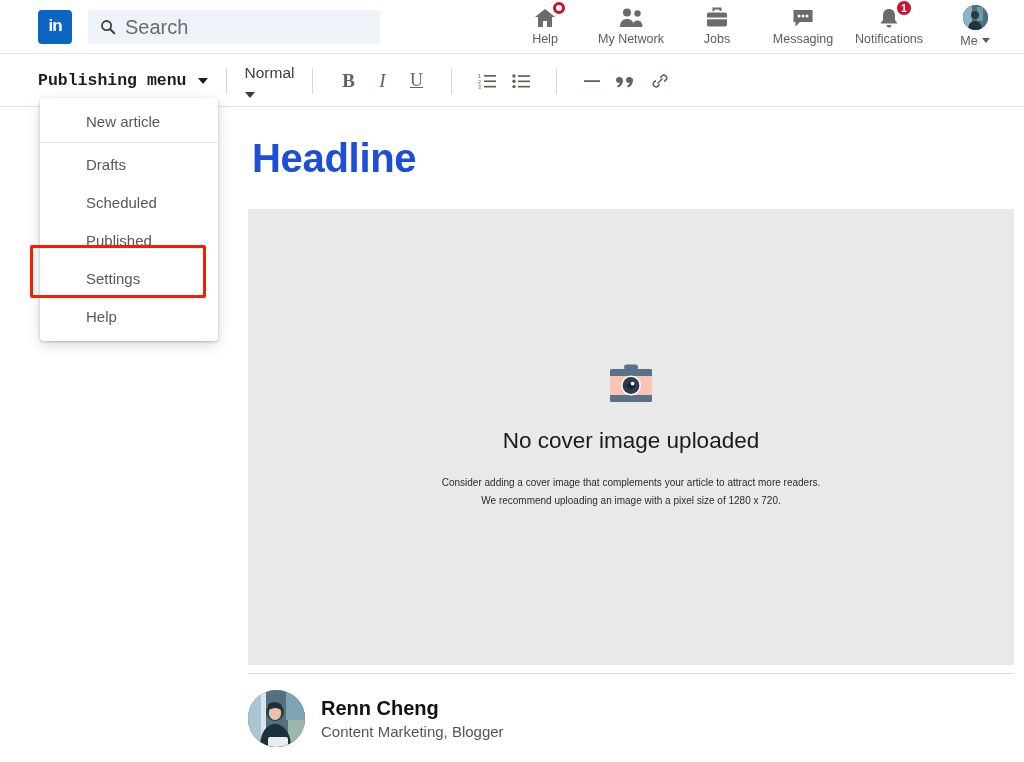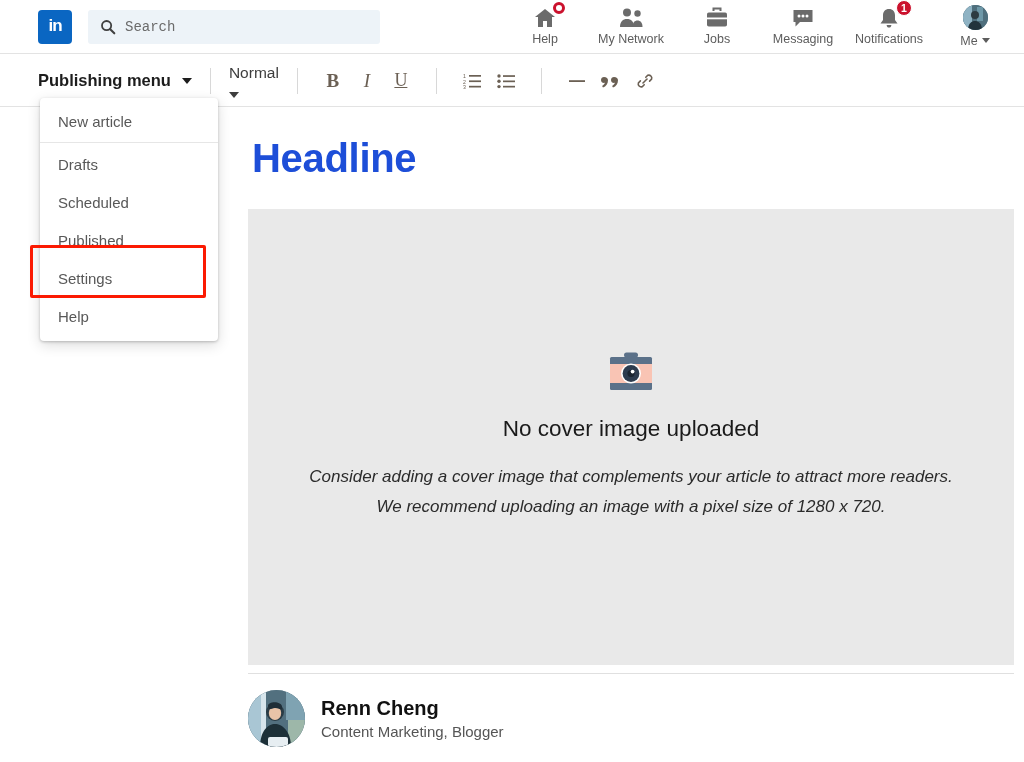--- a/index.html
+++ b/index.html
@@ -29,22 +29,22 @@
   }
   .searchbox {
     position: absolute; left: 88px; top: 10px;
     width: 292px; height: 34px; border-radius: 3px;
     background: #edf3f8; display: flex; align-items: center;
     padding-left: 12px; cursor: text;
   }
   .searchbox .sicon { width: 16px; height: 16px; margin-right: 9px; flex: none; }
   .searchbox input {
     border: none; outline: none; background: transparent;
-    font-family: Liberation Mono, monospace;
-    font-size: 14px; color: #6d28d9; width: 230px;
+    font-family: Liberation Sans, sans-serif;
+    font-size: 20px; color: #6d28d9; width: 230px;
   }
   .searchbox input::placeholder { color: #6b6b6b; }
 
   .navitems {
     position: absolute; right: 6px; top: 0; height: 54px;
     display: flex; align-items: flex-start;
   }
   .navitem {
     position: relative; width: 86px; height: 54px;
     display: flex; flex-direction: column; align-items: center;
@@ -81,21 +81,21 @@
   
   .toolbar {
     position: absolute; top: 55px; left: 0; width: 1024px; height: 52px;
     background: #fff; border-bottom: 1px solid #e3e3e3;
     display: flex; align-items: center;
   }
   .pubmenu {
     display: flex; align-items: center; gap: 11px;
     margin-left: 38px; cursor: pointer;
   }
-  .pubmenu .t { font-size: 16.5px; font-weight: bold; color: #1d1d1d; }
+  .pubmenu .t { font-size: 16.5px; font-weight: bold; color: #1d1d1d; font-family: Liberation Mono, monospace; }
   .caret-dk { width: 0; height: 0; border-left: 5.5px solid transparent;
               border-right: 5.5px solid transparent; border-top: 6.5px solid #1d1d1d; }
   .tb-sep { width: 1px; height: 26px; background: #d8d8d8; margin: 0 18px; }
   .normalsel { display: flex; align-items: flex-start; gap: 10px; cursor: pointer; flex-direction: column; }
   .normalsel .t { font-size: 15.5px; color: #3d3d3d; }
   .caret-md { width: 0; height: 0; border-left: 5px solid transparent;
               border-right: 5px solid transparent; border-top: 6px solid #3d3d3d; }
   .fmtgrp { display: flex; align-items: center; }
   .fmtbtn {
     width: 34px; height: 34px; display: flex; align-items: center;
@@ -107,21 +107,21 @@
 
   
   .dropdown {
     position: absolute; left: 40px; top: 98px; width: 178px;
     background: #fff; border-radius: 4px;
     box-shadow: 0 1px 3px rgba(0,0,0,.22), 0 4px 14px rgba(0,0,0,.14);
     z-index: 40; padding: 4px 0 6px 0;
   }
   .dd-item {
     height: 38px; display: flex; align-items: center;
-    padding-left: 18px; font-size: 15px; color: #585858; cursor: pointer;
+    padding-left: 18px; font-size: 15px; color: #585858; cursor: pointer; margin-left: 28px;
   }
   .dd-divider { height: 1px; background: #e6e6e6; margin: 2px 0; }
   .hl-box {
     position: absolute; left: 30px; top: 245px; width: 176px; height: 53px;
     border: 3px solid #fb1a02; border-radius: 2px; z-index: 60; pointer-events: none;
   }
 
   
   .headline {
     position: absolute; left: 252px; top: 136px;
@@ -129,21 +129,21 @@
   }
   .cover {
     position: absolute; left: 248px; top: 209px; width: 766px; height: 456px;
     background: #e9e9e9; display: flex; flex-direction: column;
     align-items: center; justify-content: center; cursor: pointer;
   }
   .cam { width: 48px; height: 42px; position: relative; margin-bottom: 22px; }
   .cover-h {
     font-size: 22.5px; color: #1a1a1a; margin-bottom: 20px;
   }
-  .cover-p { font-size: 17px; color: #2b2b2b; line-height: 1.78; text-align: right; font-style: italic; }
+  .cover-p { font-size: 10px; color: #2b2b2b; line-height: 1.78; text-align: right; }
 
   .author-divider {
     position: absolute; left: 248px; top: 673px; width: 766px; height: 1px; background: #e0e0e0;
   }
   .author {
     position: absolute; left: 248px; top: 690px;
     display: flex; align-items: center; gap: 16px;
   }
   .avatar-lg {
     width: 57px; height: 57px; border-radius: 50%; overflow: hidden;

